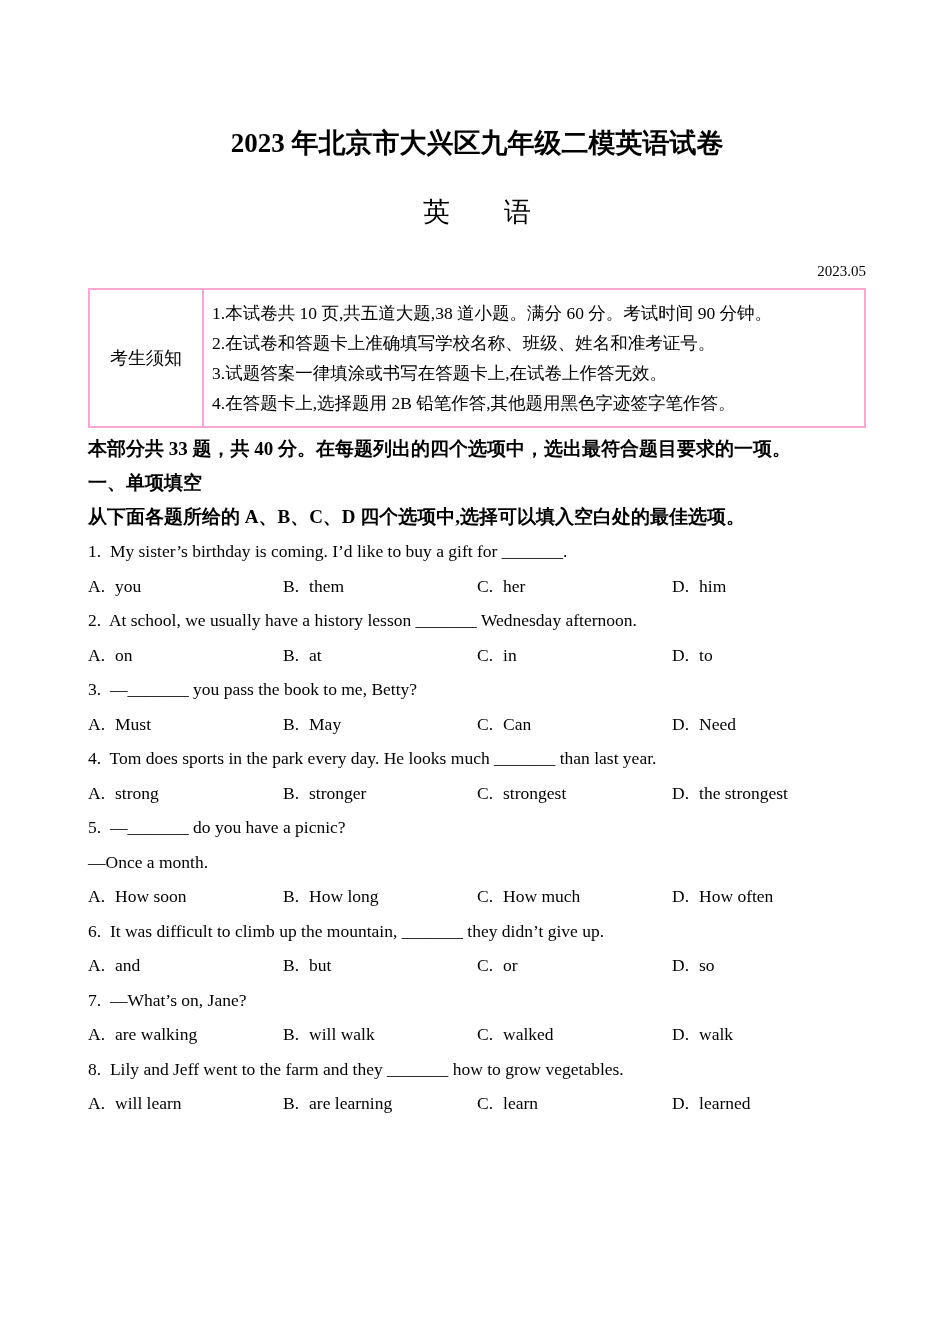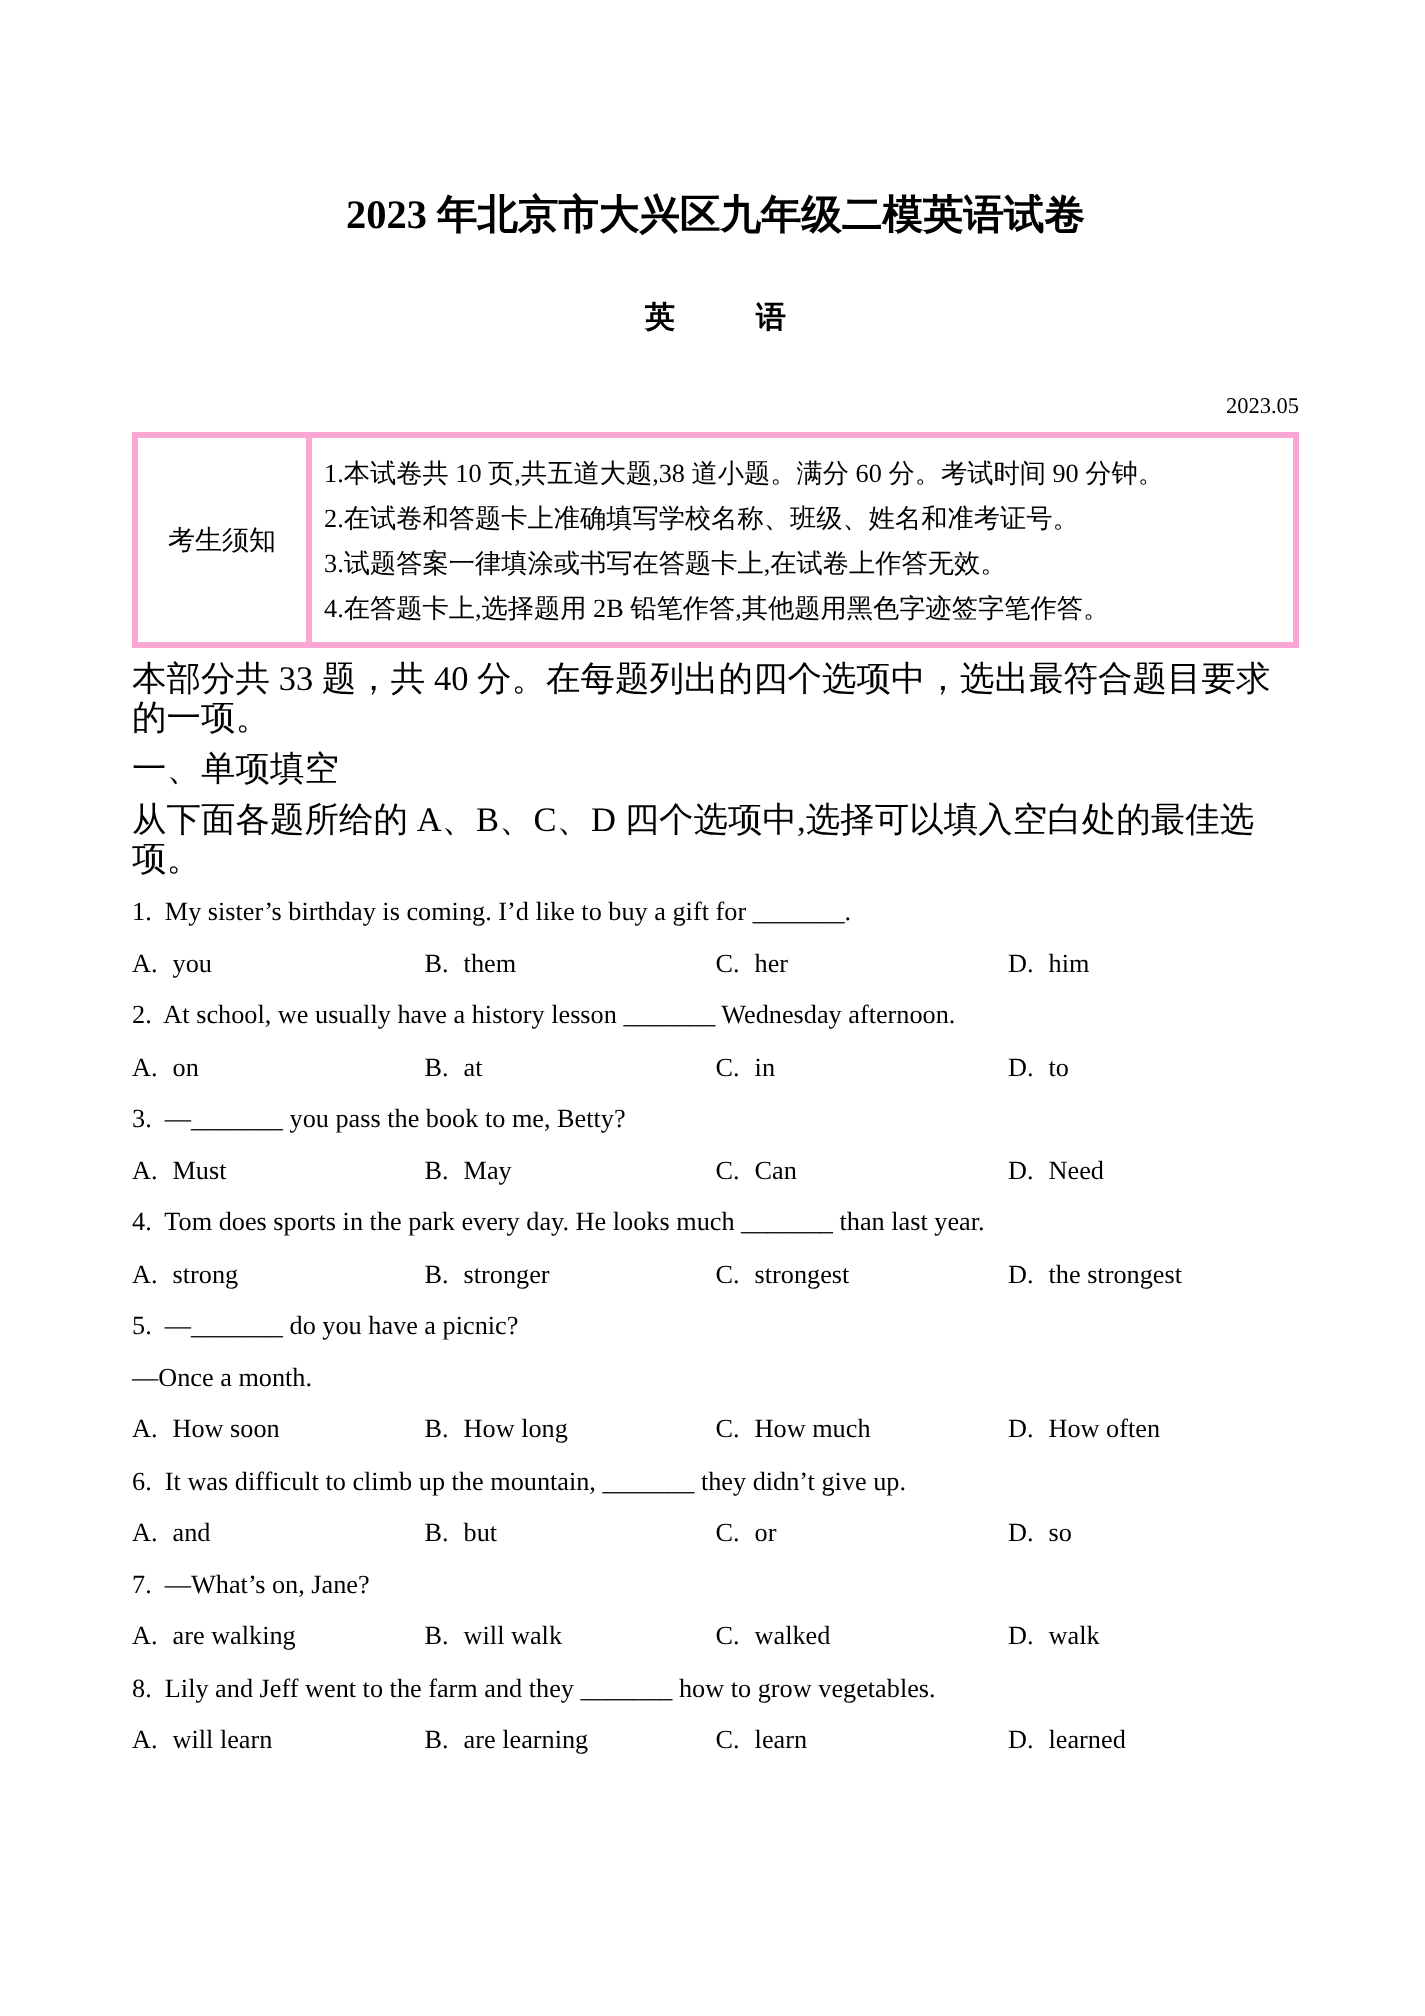--- a/index.html
+++ b/index.html
@@ -17,61 +17,61 @@
     border-radius: 18px;
   }
   .exam-title {
     font-size: 27px;
     font-weight: bold;
     text-align: center;
     line-height: 31px;
     margin: 0;
   }
   .subject-heading {
-    font-size: 20px;
-    font-weight: bold;
+    font-size: 27px;
+    font-weight: normal;
     text-align: center;
     line-height: 31px;
     margin: 38px 0 0 0;
   }
   .subject-heading .subject-left { display: inline-block; margin-right: 54px; }
   .exam-date {
     text-align: right;
     font-size: 15px;
     line-height: 20px;
     margin: 33px 0 0 0;
   }
   table.notice-table {
     border-collapse: collapse;
     width: 778px;
     margin-top: 7px;
     table-layout: fixed;
   }
-  table.notice-table td { border: 4px solid #f9a8d4; vertical-align: middle; margin-left: 22px; }
+  table.notice-table td { border: 2px solid #f9a8d4; vertical-align: middle; margin-left: 22px; }
   td.notice-label-cell {
     width: 110px;
     text-align: center;
     font-size: 18px;
   }
   td.notice-body-cell { padding: 8px 10px 8px 8px; }
   .notice-item {
     margin: 0;
     font-size: 17.5px;
     line-height: 30px;
   }
   .part-heading {
     text-align: center;
     font-weight: bold;
     font-size: 20px;
     line-height: 26px;
     margin: 8px 0 0 0;
   }
   .bold-instr {
-    font-weight: normal;
-    font-size: 23px;
+    font-weight: bold;
+    font-size: 19px;
     line-height: 26px;
     margin: 8px 0 0 0;
     white-space: pre-wrap;
   }
   .question-list { margin-top: 10px; }
   .qline {
     font-size: 17.5px;
     line-height: 22px;
     margin: 0 0 12.5px 0;
     white-space: pre-wrap;

